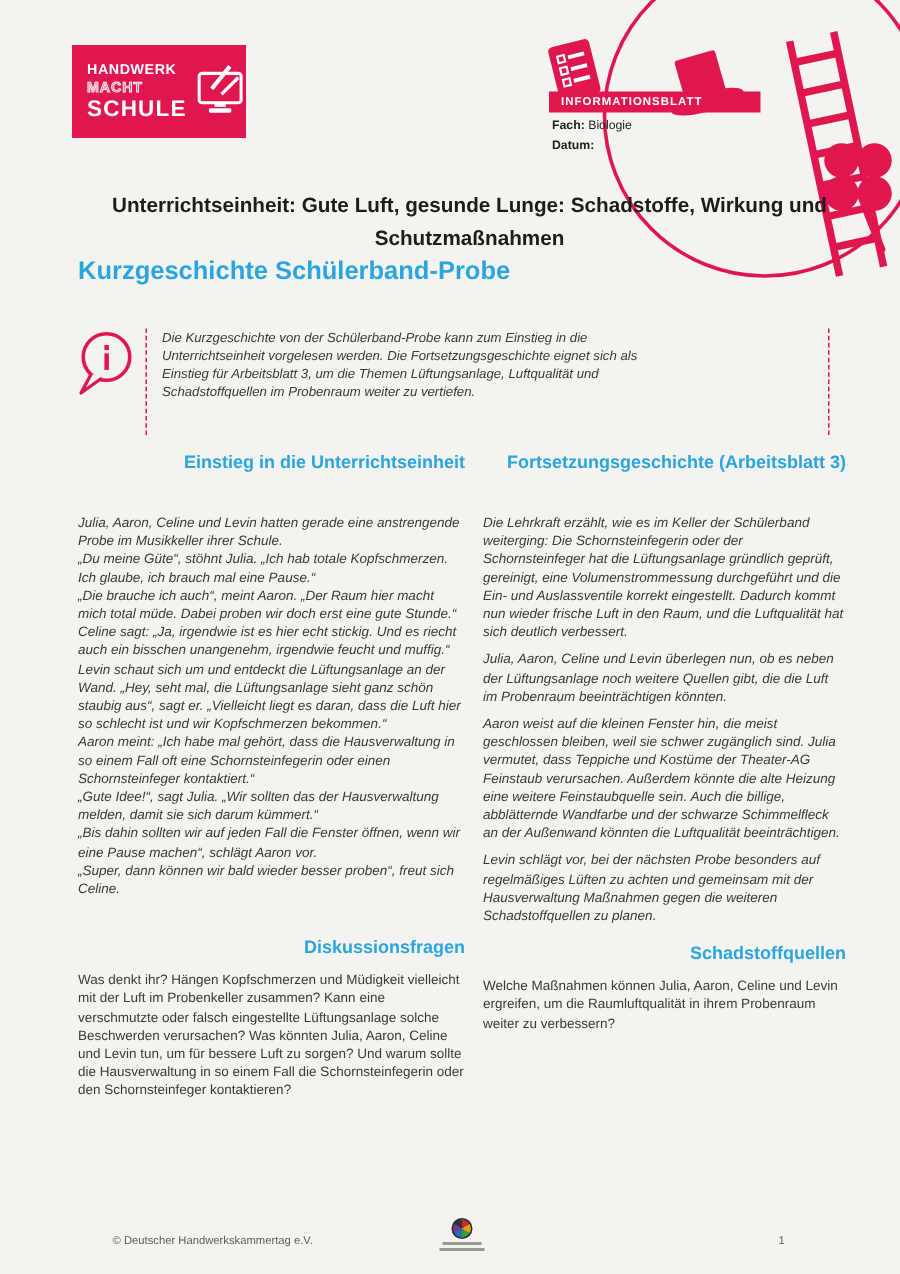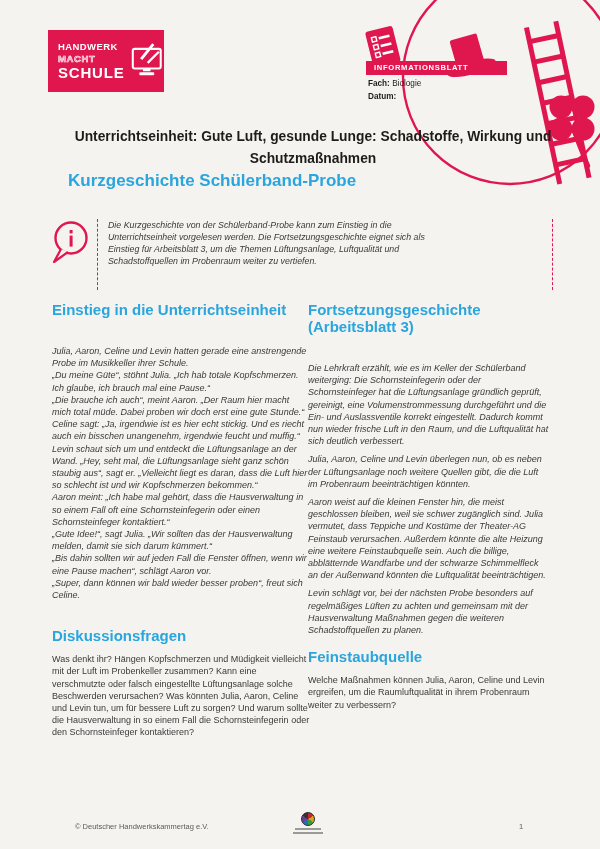--- a/index.html
+++ b/index.html
@@ -23,34 +23,34 @@
   .banner{left:366px;top:61px;width:141px;height:14px;background:var(--pink);
           color:#fff;font-size:7.6px;font-weight:700;letter-spacing:.7px;
           line-height:14px;padding-left:8px;box-sizing:border-box;}
   .fach{left:368px;top:79px;font-size:8.2px;color:#1d1d1b;}
   .datum{left:368px;top:92px;font-size:8.2px;color:#1d1d1b;}
   .b{font-weight:700;}
 
   
   .title{left:52px;top:126px;width:522px;font-size:13.8px;line-height:22px;
          font-weight:700;color:#1c1c1a;text-align:center;}
-  .subtitle{left:52px;top:171px;width:520px;font-size:17px;font-weight:700;color:var(--cyan);margin-left:16px;}
+  .subtitle{left:52px;top:171px;width:520px;font-size:17px;font-weight:700;color:var(--cyan);}
 
   
   .dash{width:0;border-left:1.6px dashed var(--pink);}
   .dash-l{left:97px;top:219px;height:71px;}
   .dash-r{left:552px;top:219px;height:71px;}
   .info-text{left:108px;top:219px;width:318px;font-size:8.8px;line-height:12px;
              font-style:italic;color:#3a3a3a;}
 
   
   .col{top:301px;}
   .col-left{left:52px;width:258px;}
-  .col-right{left:308px;width:242px;}
-  .col h3{margin:0 0 27px;font-size:15px;font-weight:700;color:var(--cyan);}
+  .col-right{left:322px;width:242px;}
+  .col h3{margin:0 0 27px;font-size:12px;font-weight:700;color:var(--cyan);text-align:right;}
   .story p{margin:0;font-size:9px;line-height:12.2px;font-style:italic;color:#3a3a3a;}
   .col-right .story p{margin:0 0 6px;}
   .disc-h{margin:26px 0 9px !important;}
   .col-right .disc-h{margin-top:12px !important;}
   .disc-t{margin:0;font-size:9px;line-height:12.2px;color:#3a3a3a;}
 
   
   .foot{font-size:7.5px;color:#5b5b5b;}
   .f-copy{left:75px;top:822px;}
   .f-web{left:388px;top:822px;margin-top:37px;}
@@ -163,21 +163,21 @@
   </div>
 
   <div class="abs col col-right">
     <h3>Fortsetzungsgeschichte (Arbeitsblatt 3)</h3>
     <div class="story">
       <p>Die Lehrkraft erzählt, wie es im Keller der Schülerband weiterging: Die Schornsteinfegerin oder der Schornsteinfeger hat die Lüftungsanlage gründlich geprüft, gereinigt, eine Volumenstrommessung durchgeführt und die Ein- und Auslassventile korrekt eingestellt. Dadurch kommt nun wieder frische Luft in den Raum, und die Luftqualität hat sich deutlich verbessert.</p>
       <p>Julia, Aaron, Celine und Levin überlegen nun, ob es neben der Lüftungsanlage noch weitere Quellen gibt, die die Luft im Probenraum beeinträchtigen könnten.</p>
       <p>Aaron weist auf die kleinen Fenster hin, die meist geschlossen bleiben, weil sie schwer zugänglich sind. Julia vermutet, dass Teppiche und Kostüme der Theater-AG Feinstaub verursachen. Außerdem könnte die alte Heizung eine weitere Feinstaubquelle sein. Auch die billige, abblätternde Wandfarbe und der schwarze Schimmelfleck an der Außenwand könnten die Luftqualität beeinträchtigen.</p>
       <p>Levin schlägt vor, bei der nächsten Probe besonders auf regelmäßiges Lüften zu achten und gemeinsam mit der Hausverwaltung Maßnahmen gegen die weiteren Schadstoffquellen zu planen.</p>
     </div>
-    <h3 class="disc-h">Feinstaubquelle</h3>
+    <h3 class="disc-h">Schadstoffquellen</h3>
     <p class="disc-t">Welche Maßnahmen können Julia, Aaron, Celine und Levin ergreifen, um die Raumluftqualität in ihrem Probenraum weiter zu verbessern?</p>
   </div>
 
   <div class="abs foot f-copy">© Deutscher Handwerkskammertag e.V.</div>
   <div class="abs emblem-wrap">
     <div class="emblem"></div>
     <div class="emblem-line el1"></div>
     <div class="emblem-line el2"></div>
   </div>
   <div class="abs foot f-web">www.handwerk-macht-schule.de</div>

